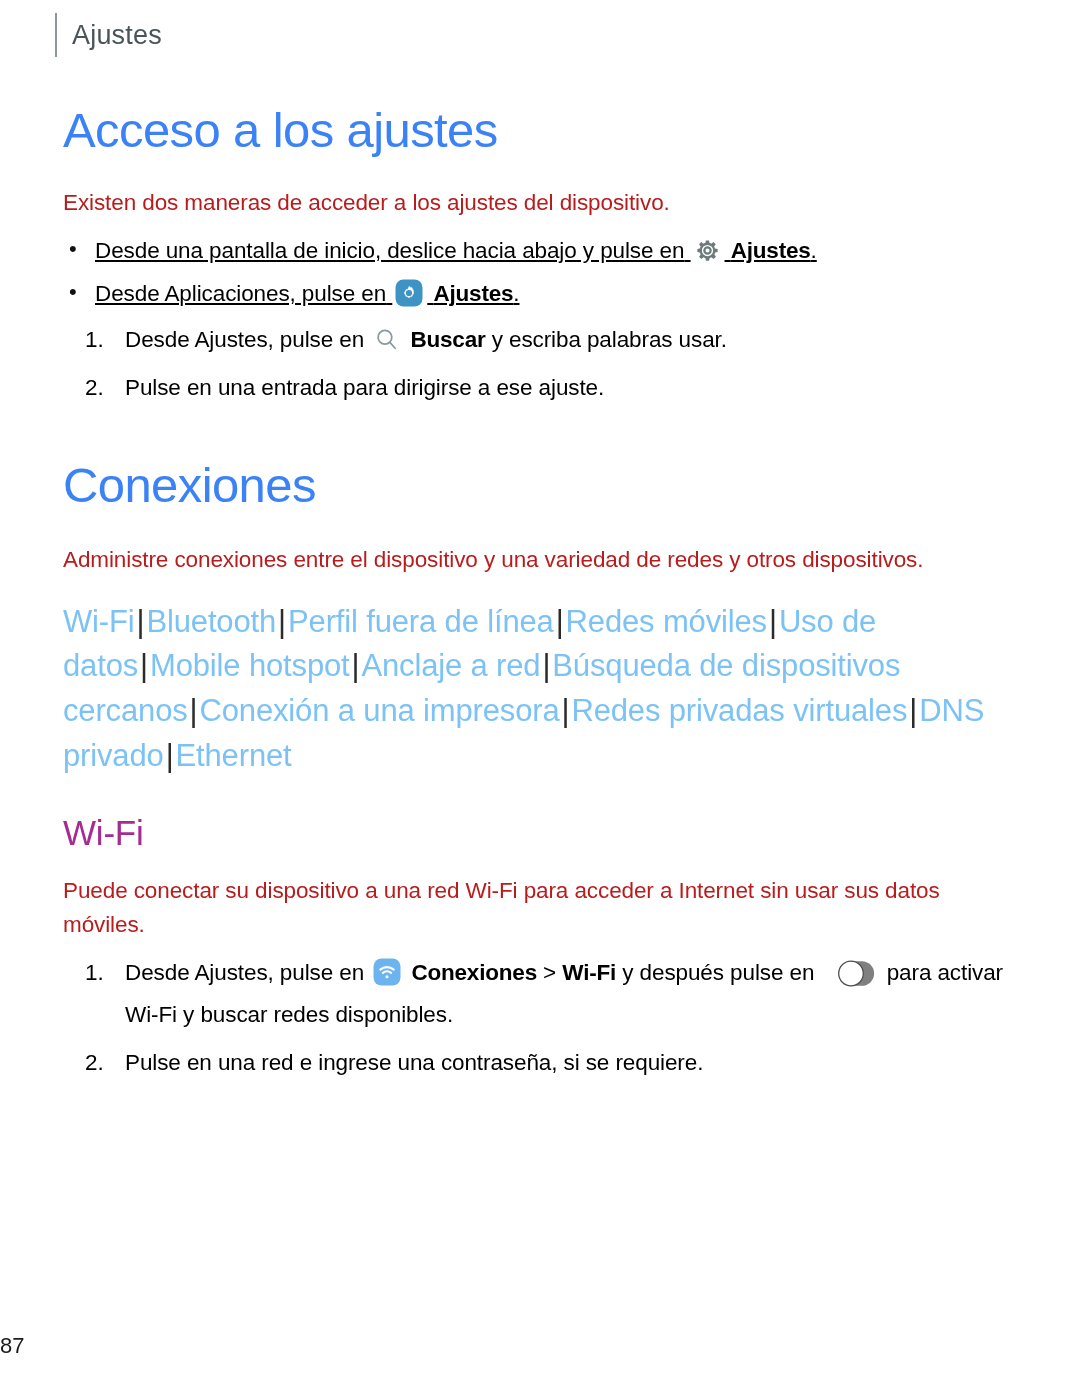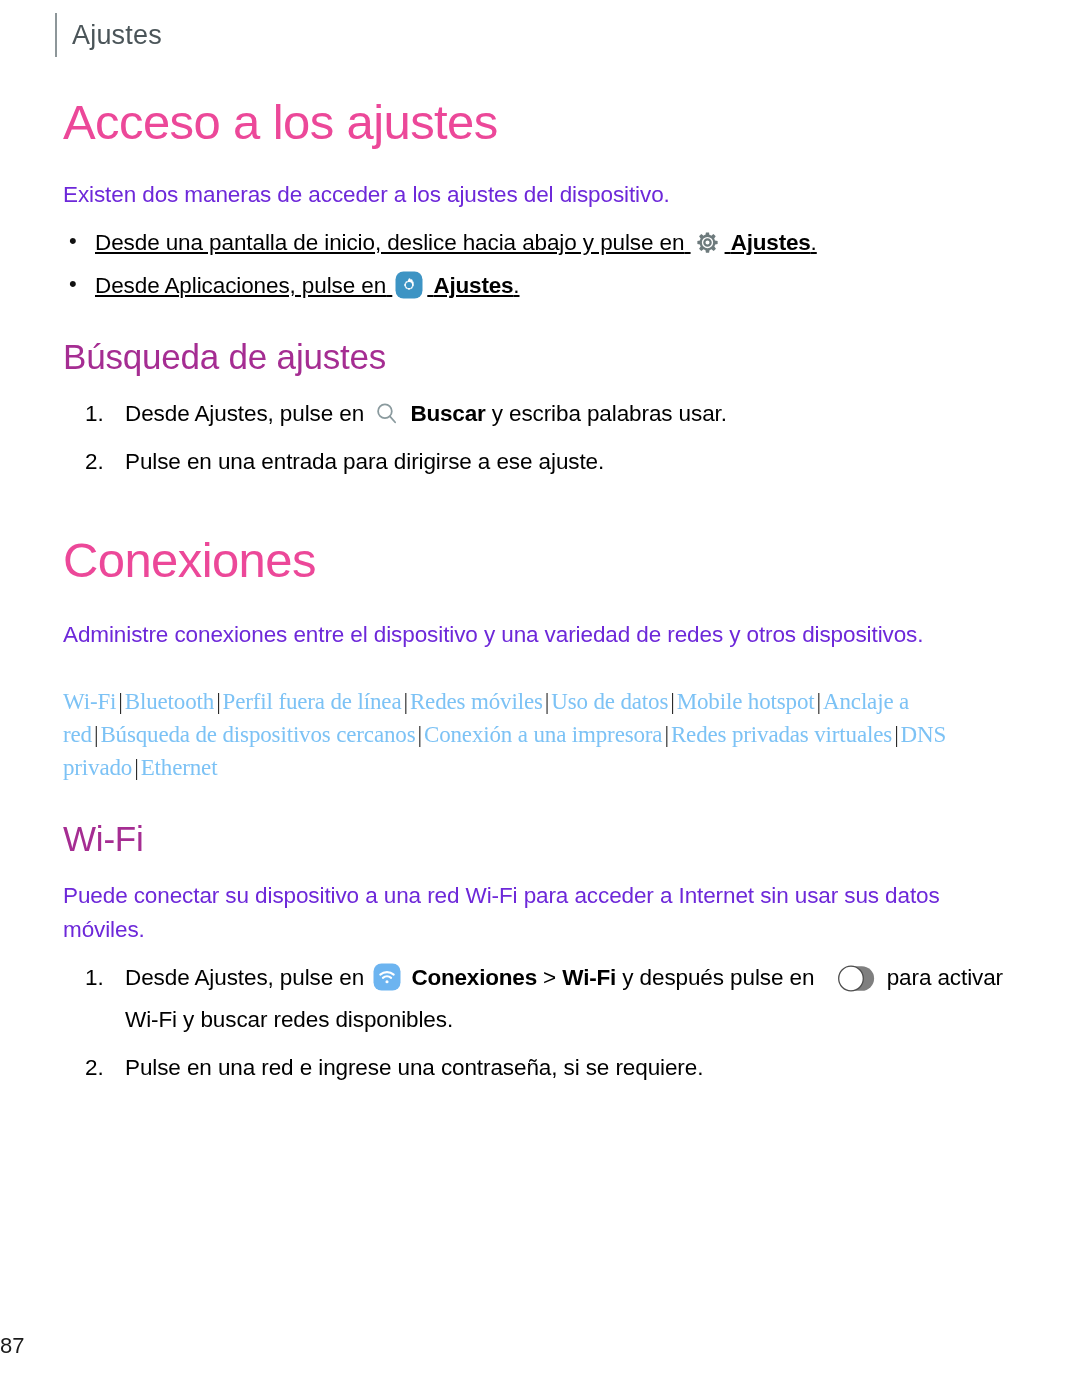--- a/index.html
+++ b/index.html
@@ -51,22 +51,22 @@
   .content {
     position: absolute;
     left: 63px;
     top: 92px;
     width: 950px;
   }
 
   h1.doc-title {
     font-size: 49px;
     font-weight: 400;
-    color: #ec4899;
-    margin: 4px 0 28px 0;
+    color: #3b82f6;
+    margin: 12px 0 28px 0;
     letter-spacing: -0.6px;
     line-height: 1.1;
   }
 
   h1.doc-title.second {
     margin-top: 54px;
     margin-bottom: 30px;
   }
 
   h2.sub-title {
@@ -75,21 +75,21 @@
     color: #a52d92;
     margin: 34px 0 20px 0;
     letter-spacing: -0.2px;
     line-height: 1.15;
   }
 
   p.body-text {
     font-size: 22.5px;
     line-height: 1.52;
     margin: 0 0 14px 0;
-    color: #6d28d9;
+    color: #b91c1c;
     letter-spacing: -0.1px;
   }
 
   
   ul.bullets {
     list-style: none;
     margin: 8px 0 0 0;
     padding: 0;
     text-decoration: underline;
   }
@@ -152,25 +152,24 @@
 
   
   .toggle-switch {
     display: inline-block;
     vertical-align: -7px;
     margin: 0 6px 0 6px;
   }
 
   
   .link-bar {
-    margin: 33px 0 0 0;
-    font-size: 23px;
+    margin: 22px 0 0 0;
+    font-size: 31px;
     line-height: 1.45;
     letter-spacing: -0.15px;
-    font-family: Liberation Serif, serif;
   }
   .link-bar a {
     color: #7cc2f5;
     text-decoration: none;
   }
   .sep {
     color: #2b2b2b;
     font-weight: 300;
     padding: 0 2px;
   }
@@ -219,21 +218,20 @@
           <svg width="28" height="28" viewBox="0 0 28 28" aria-hidden="true">
             <rect x="0.5" y="0.5" width="27" height="27" rx="8" fill="#3d94c4"></rect>
             <path fill="#ffffff" d="M14 7.2l1.15.22.5 1.1 1.2-.2.82.82-.2 1.2 1.1.5L18.8 14l-.23 1.16-1.1.5.2 1.2-.82.82-1.2-.2-.5 1.1L14 18.8l-1.16-.22-.5-1.1-1.2.2-.82-.82.2-1.2-1.1-.5L9.2 14l.22-1.16 1.1-.5-.2-1.2.82-.82 1.2.2.5-1.1L14 7.2z"></path>
             <circle cx="14" cy="14" r="3.1" fill="#3d94c4"></circle>
           </svg>
         </span>
         <span class="ui-bold">Ajustes</span><span>.</span>
       </li>
     </ul>
 
-    <h2 class="sub-title">Búsqueda de ajustes</h2>
 
 
     <ol class="steps">
       <li>
         <span>Desde Ajustes, pulse en</span>
         <span class="icn">
           <svg width="27" height="27" viewBox="0 0 26 26" aria-hidden="true">
             <circle cx="11.5" cy="10.8" r="6.6" fill="none" stroke="#8a9a9e" stroke-width="1.7"></circle>
             <line x1="16.3" y1="15.8" x2="21.3" y2="21.4" stroke="#8a9a9e" stroke-width="1.7" stroke-linecap="round"></line>
           </svg>

